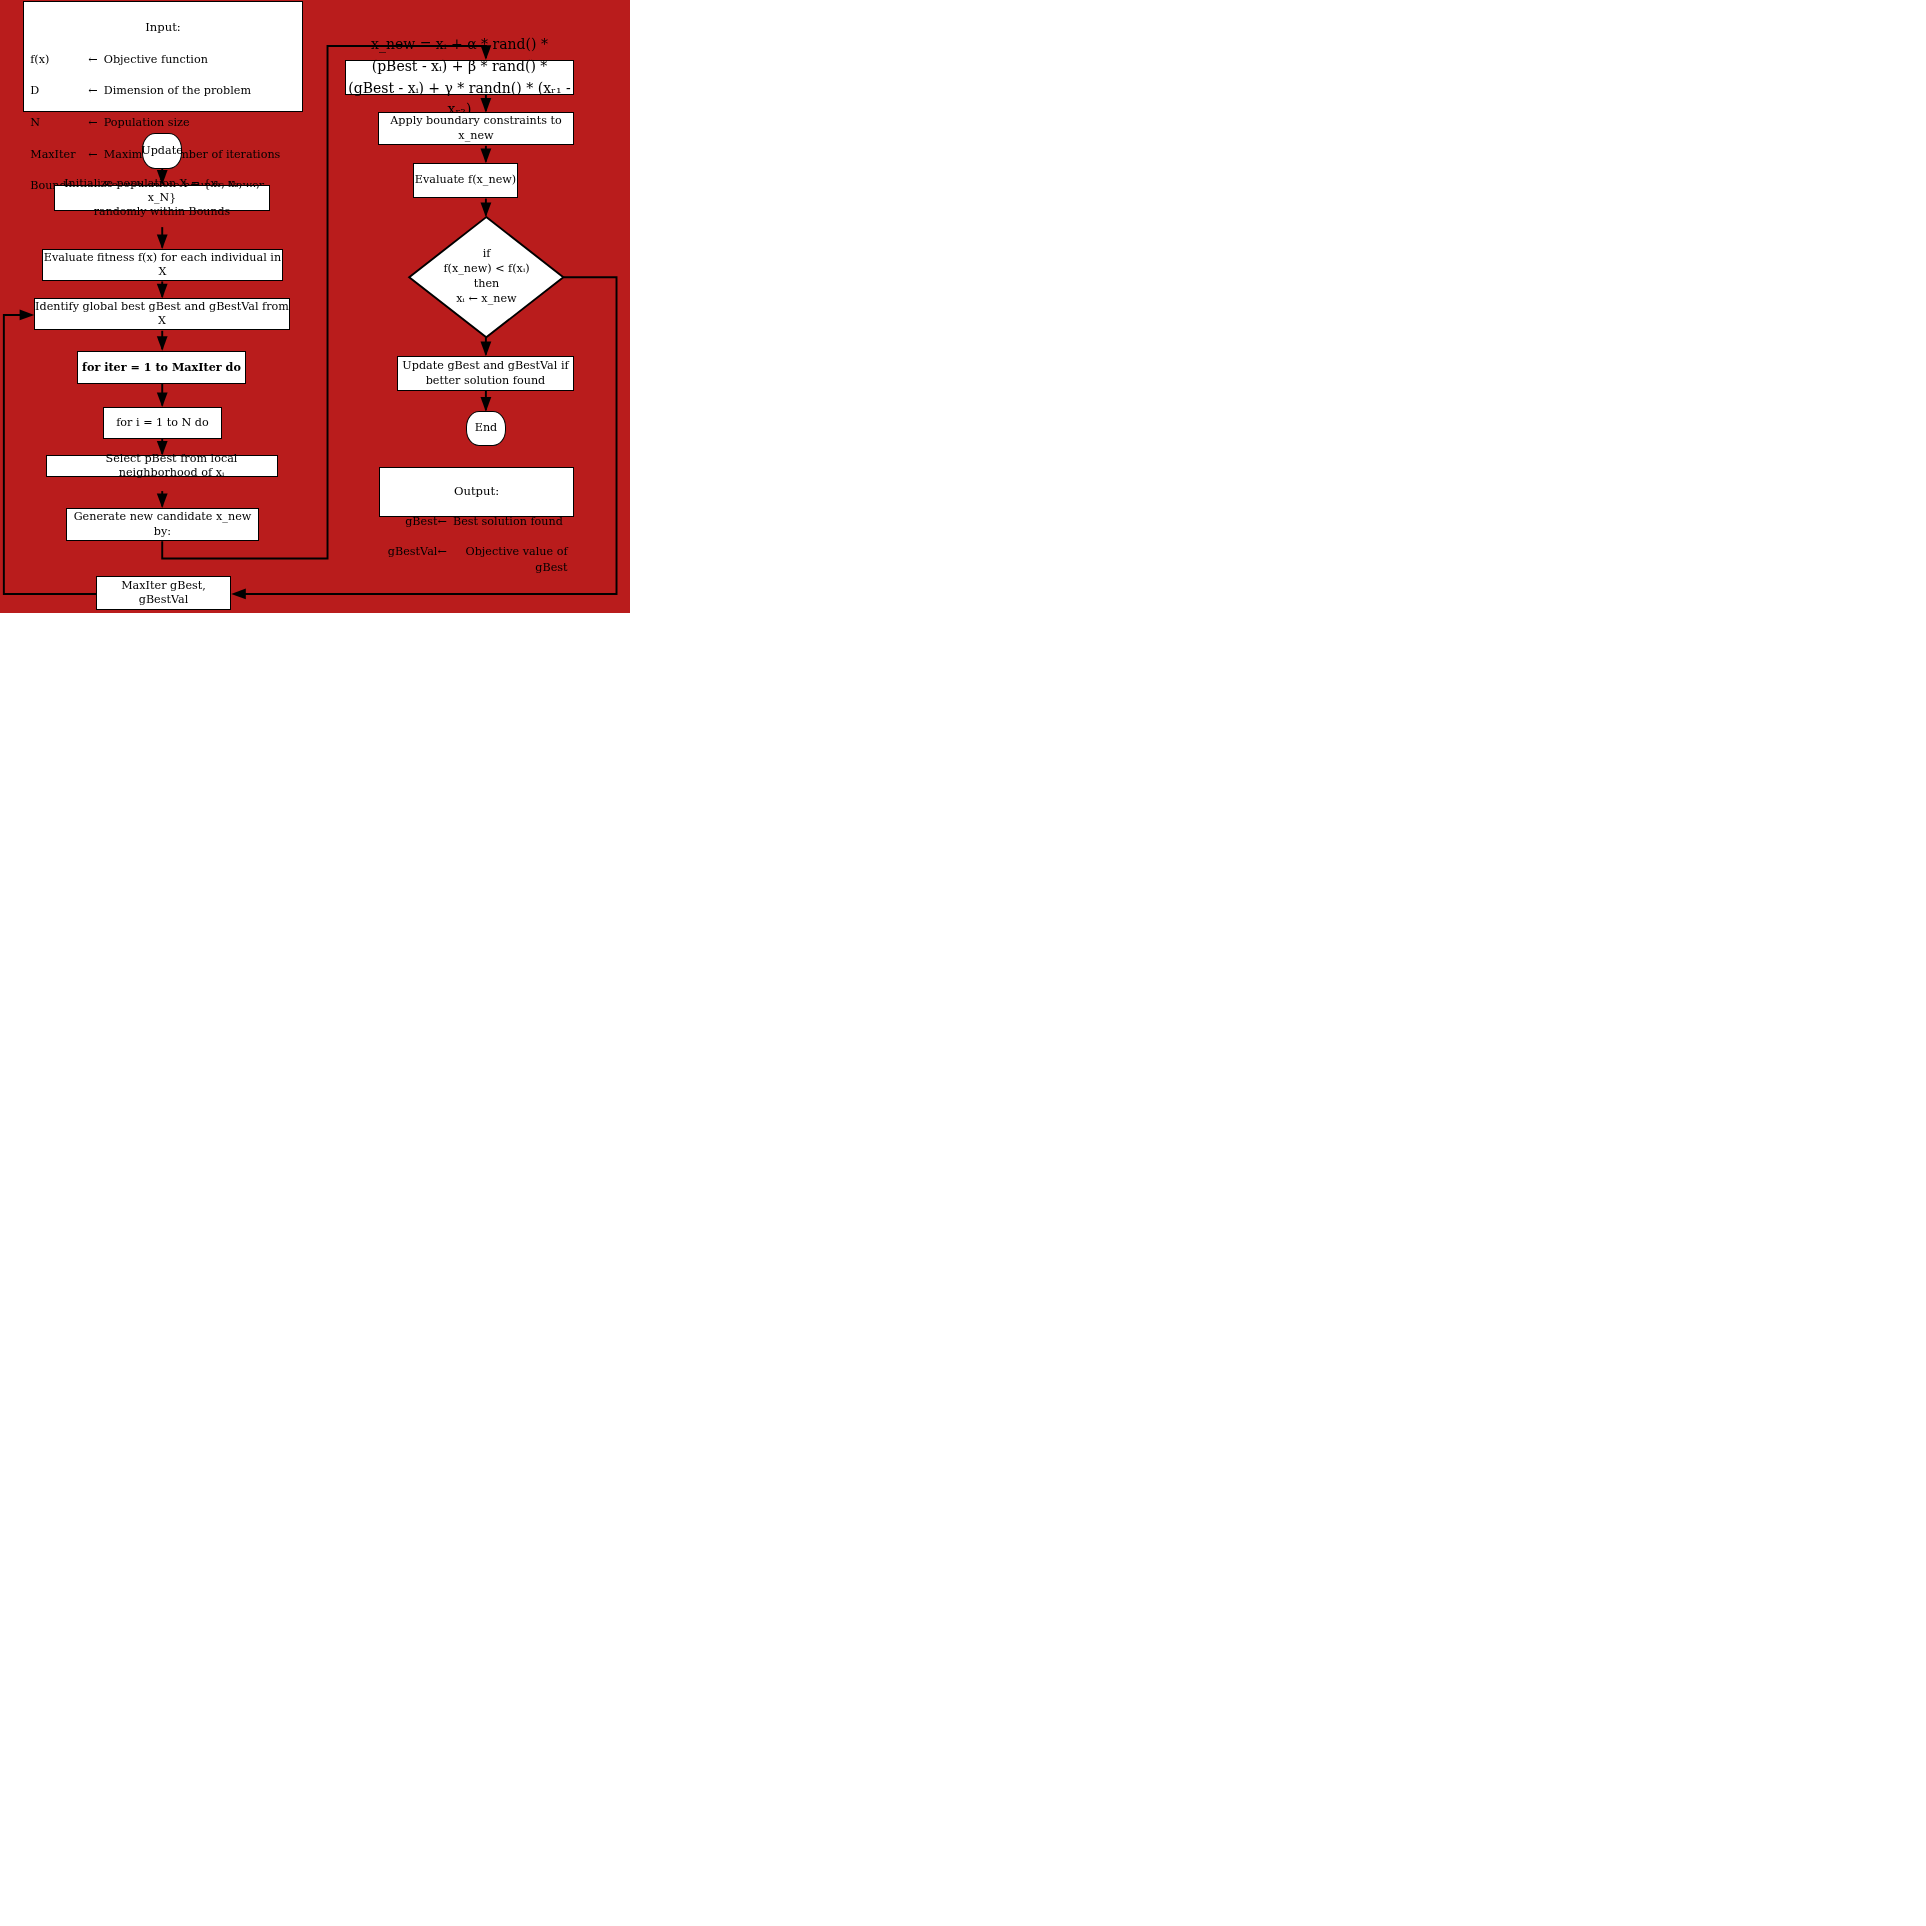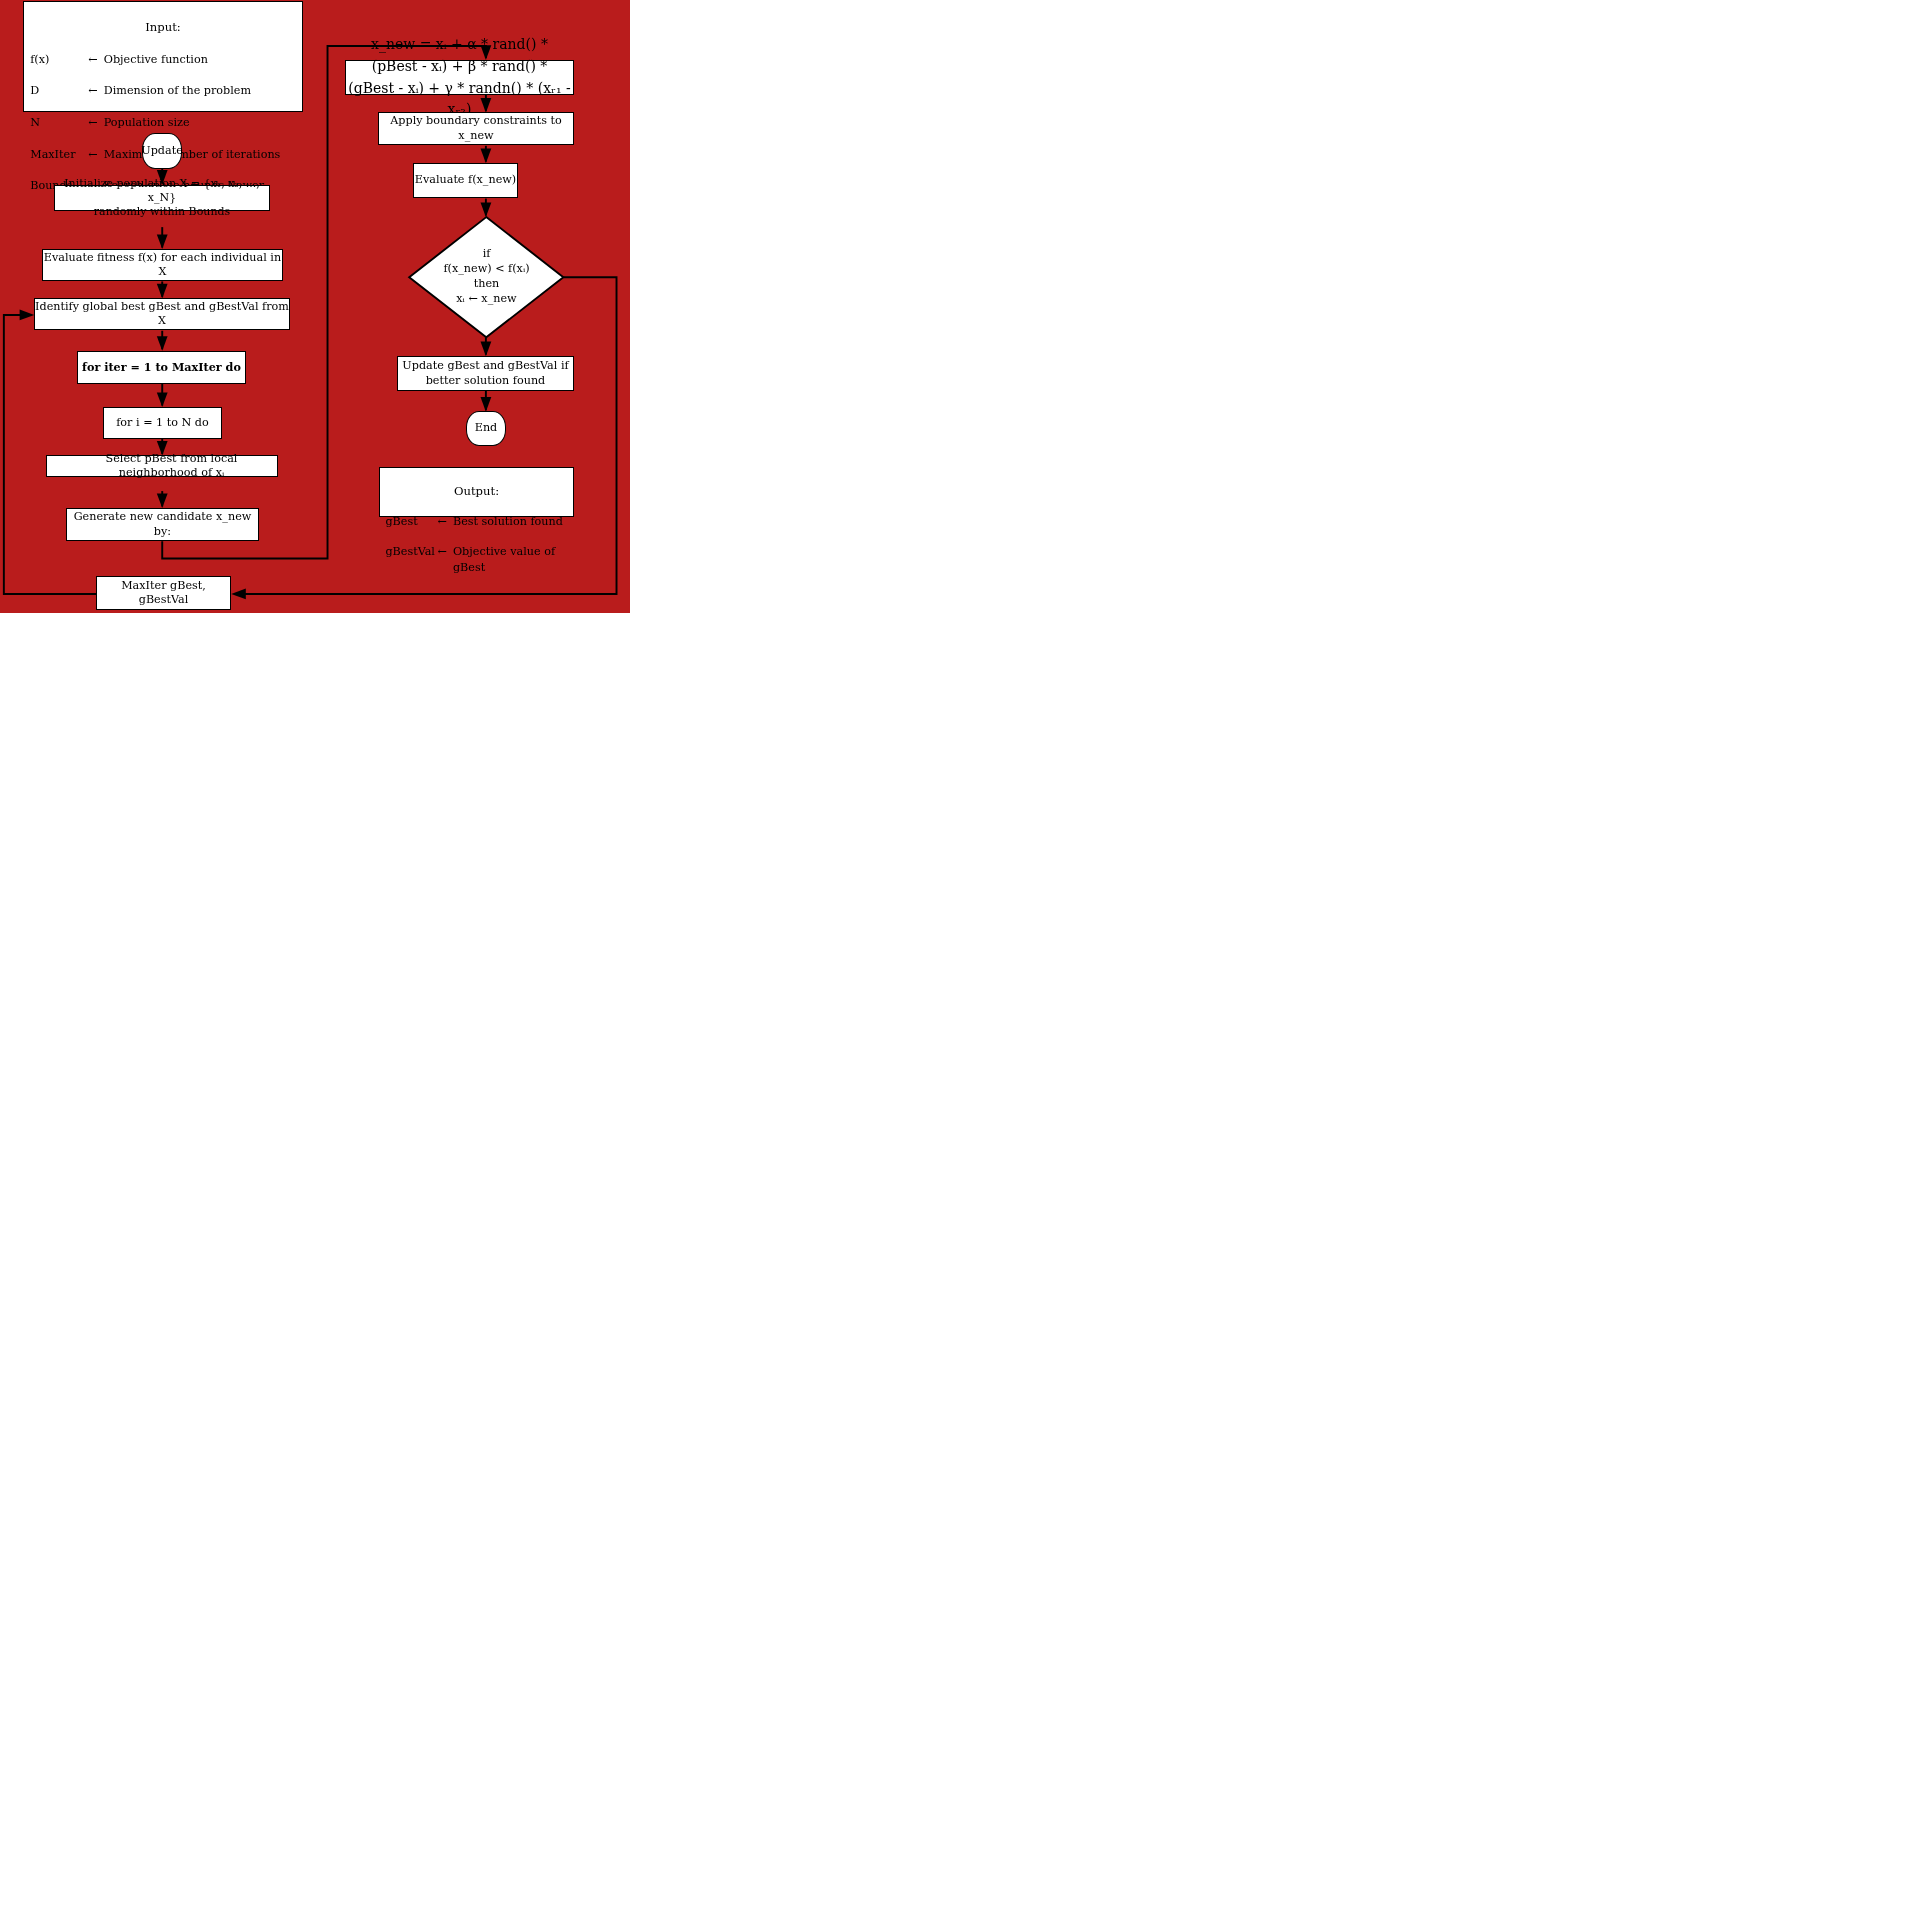--- a/index.html
+++ b/index.html
@@ -45,21 +45,21 @@
   .n-return{left:96px;top:576px;width:135px;height:34px;}
   
   .n-formula{left:345px;top:60px;width:229px;height:35px;font-size:14px;line-height:1.55;}
   .n-apply{left:378px;top:112px;width:196px;height:33px;}
   .n-evalnew{left:413px;top:163px;width:105px;height:35px;}
   .n-decision{left:417px;top:231px;width:139px;height:92px;line-height:1.32;}
   .n-update{left:397px;top:356px;width:177px;height:35px;}
   .n-end{left:466px;top:411px;width:40px;height:35px;}
   .output-box{left:379px;top:467px;width:195px;height:50px;display:block;padding:0.8px 5.4px 0 5.4px;}
   .output-box .io-title{line-height:17px;}
-  .output-box .io-row{line-height:15.4px;}
+  .output-box .io-row{line-height:15.4px;text-align:right;}
   .output-box .io-label{flex:0 0 52px;}
 </style>
 </head>
 <body>
 
 <div class="canvas">
 
   <svg class="wires" width="630" height="613" viewBox="0 0 1635 1590">
     <g stroke="#000" stroke-width="5" fill="none" stroke-linejoin="miter">
 

